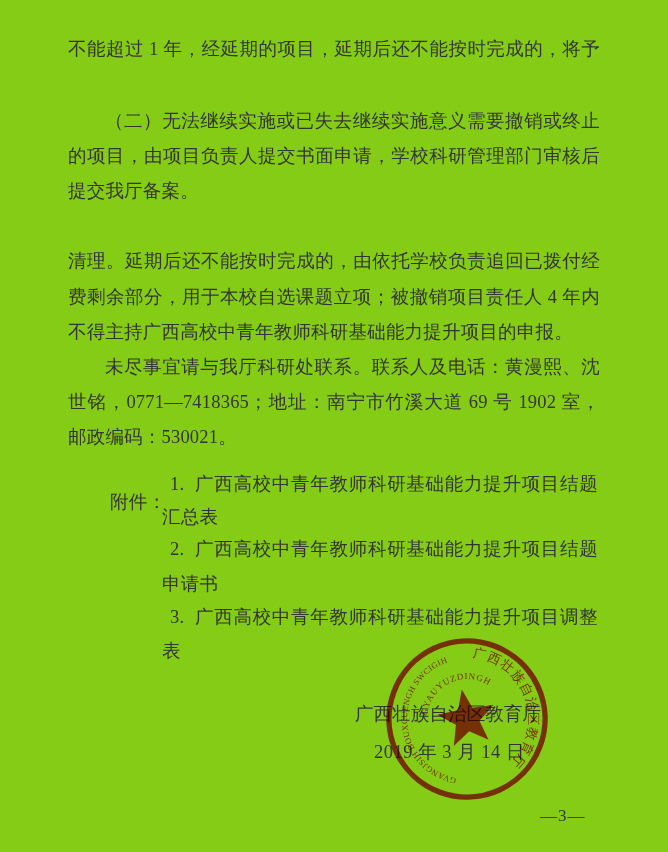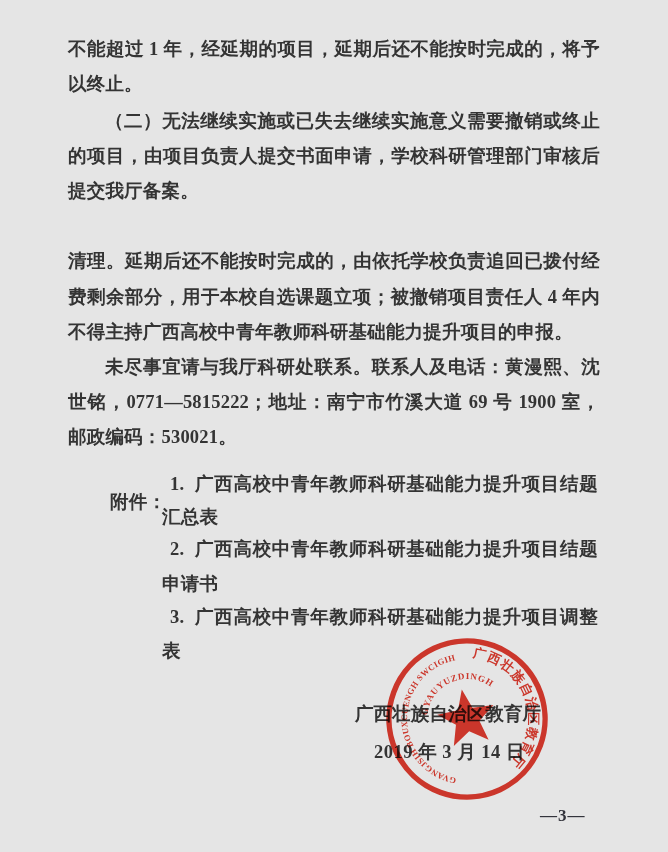--- a/index.html
+++ b/index.html
@@ -1,20 +1,20 @@
 <!DOCTYPE html>
 <html><head>
 <meta charset="utf-8">
 <style>
   html,body{margin:0;padding:0;}
   body{
     width:668px;height:852px;background:#ffffff;position:relative;overflow:hidden;
     font-family:"Liberation Serif","DejaVu Serif",serif;color:#343434;
   }
-  .page{position:absolute;inset:0;background:#e5e5e5;font-weight:bold;}
+  .page{position:absolute;inset:0;background:#84cc16;}
   .bline{
     position:absolute;left:68px;width:532px;height:36px;line-height:35.3px;
     font-size:18.5px;white-space:nowrap;letter-spacing:0.2px;
   }
   .fill{
     white-space:normal;text-align:justify;text-align-last:justify;
     text-justify:inter-character;
   }
   .ind{padding-left:37px;width:495px;}
   .attrow{
@@ -43,29 +43,28 @@
     position:absolute;left:367px;top:619px;width:200px;height:200px;
     mix-blend-mode:multiply;opacity:0.92;pointer-events:none;
   }
 </style>
 </head>
 <body>
 
 <div class="page">
 
   <div class="bline fill" style="top:32px">不能超过 1 年，经延期的项目，延期后还不能按时完成的，将予</div>
-  <div class="bline" style="top:67px">以终止。</div>
   <div class="bline fill ind" style="top:104px">（二）无法继续实施或已失去继续实施意义需要撤销或终止</div>
   <div class="bline" style="top:174px">提交我厅备案。</div>
   <div class="bline fill" style="top:139px">的项目，由项目负责人提交书面申请，学校科研管理部门审核后</div>
   <div class="bline fill" style="top:244px">清理。延期后还不能按时完成的，由依托学校负责追回已拨付经</div>
   <div class="bline fill" style="top:280px">费剩余部分，用于本校自选课题立项；被撤销项目责任人 4 年内</div>
   <div class="bline" style="top:315px">不得主持广西高校中青年教师科研基础能力提升项目的申报。</div>
   <div class="bline fill ind" style="top:350px">未尽事宜请与我厅科研处联系。联系人及电话：黄漫熙、沈</div>
-  <div class="bline fill" style="top:385px">世铭，0771—5815222；地址：南宁市竹溪大道 69 号 1900 室，</div>
+  <div class="bline fill" style="top:385px">世铭，0771—7418365；地址：南宁市竹溪大道 69 号 1902 室，</div>
   <div class="bline" style="top:420px">邮政编码：530021。</div>
 
   <div class="attrow" style="left:110px;top:468px;width:488px">
     <span class="att-label">附件：</span>
     <span class="att-num">1.</span>
     <span class="att-text">广西高校中青年教师科研基础能力提升项目结题</span>
   </div>
   <div class="att-cont" style="left:162px;top:501px">汇总表</div>
 
   <div class="attrow" style="left:170px;top:533px;width:428px">

